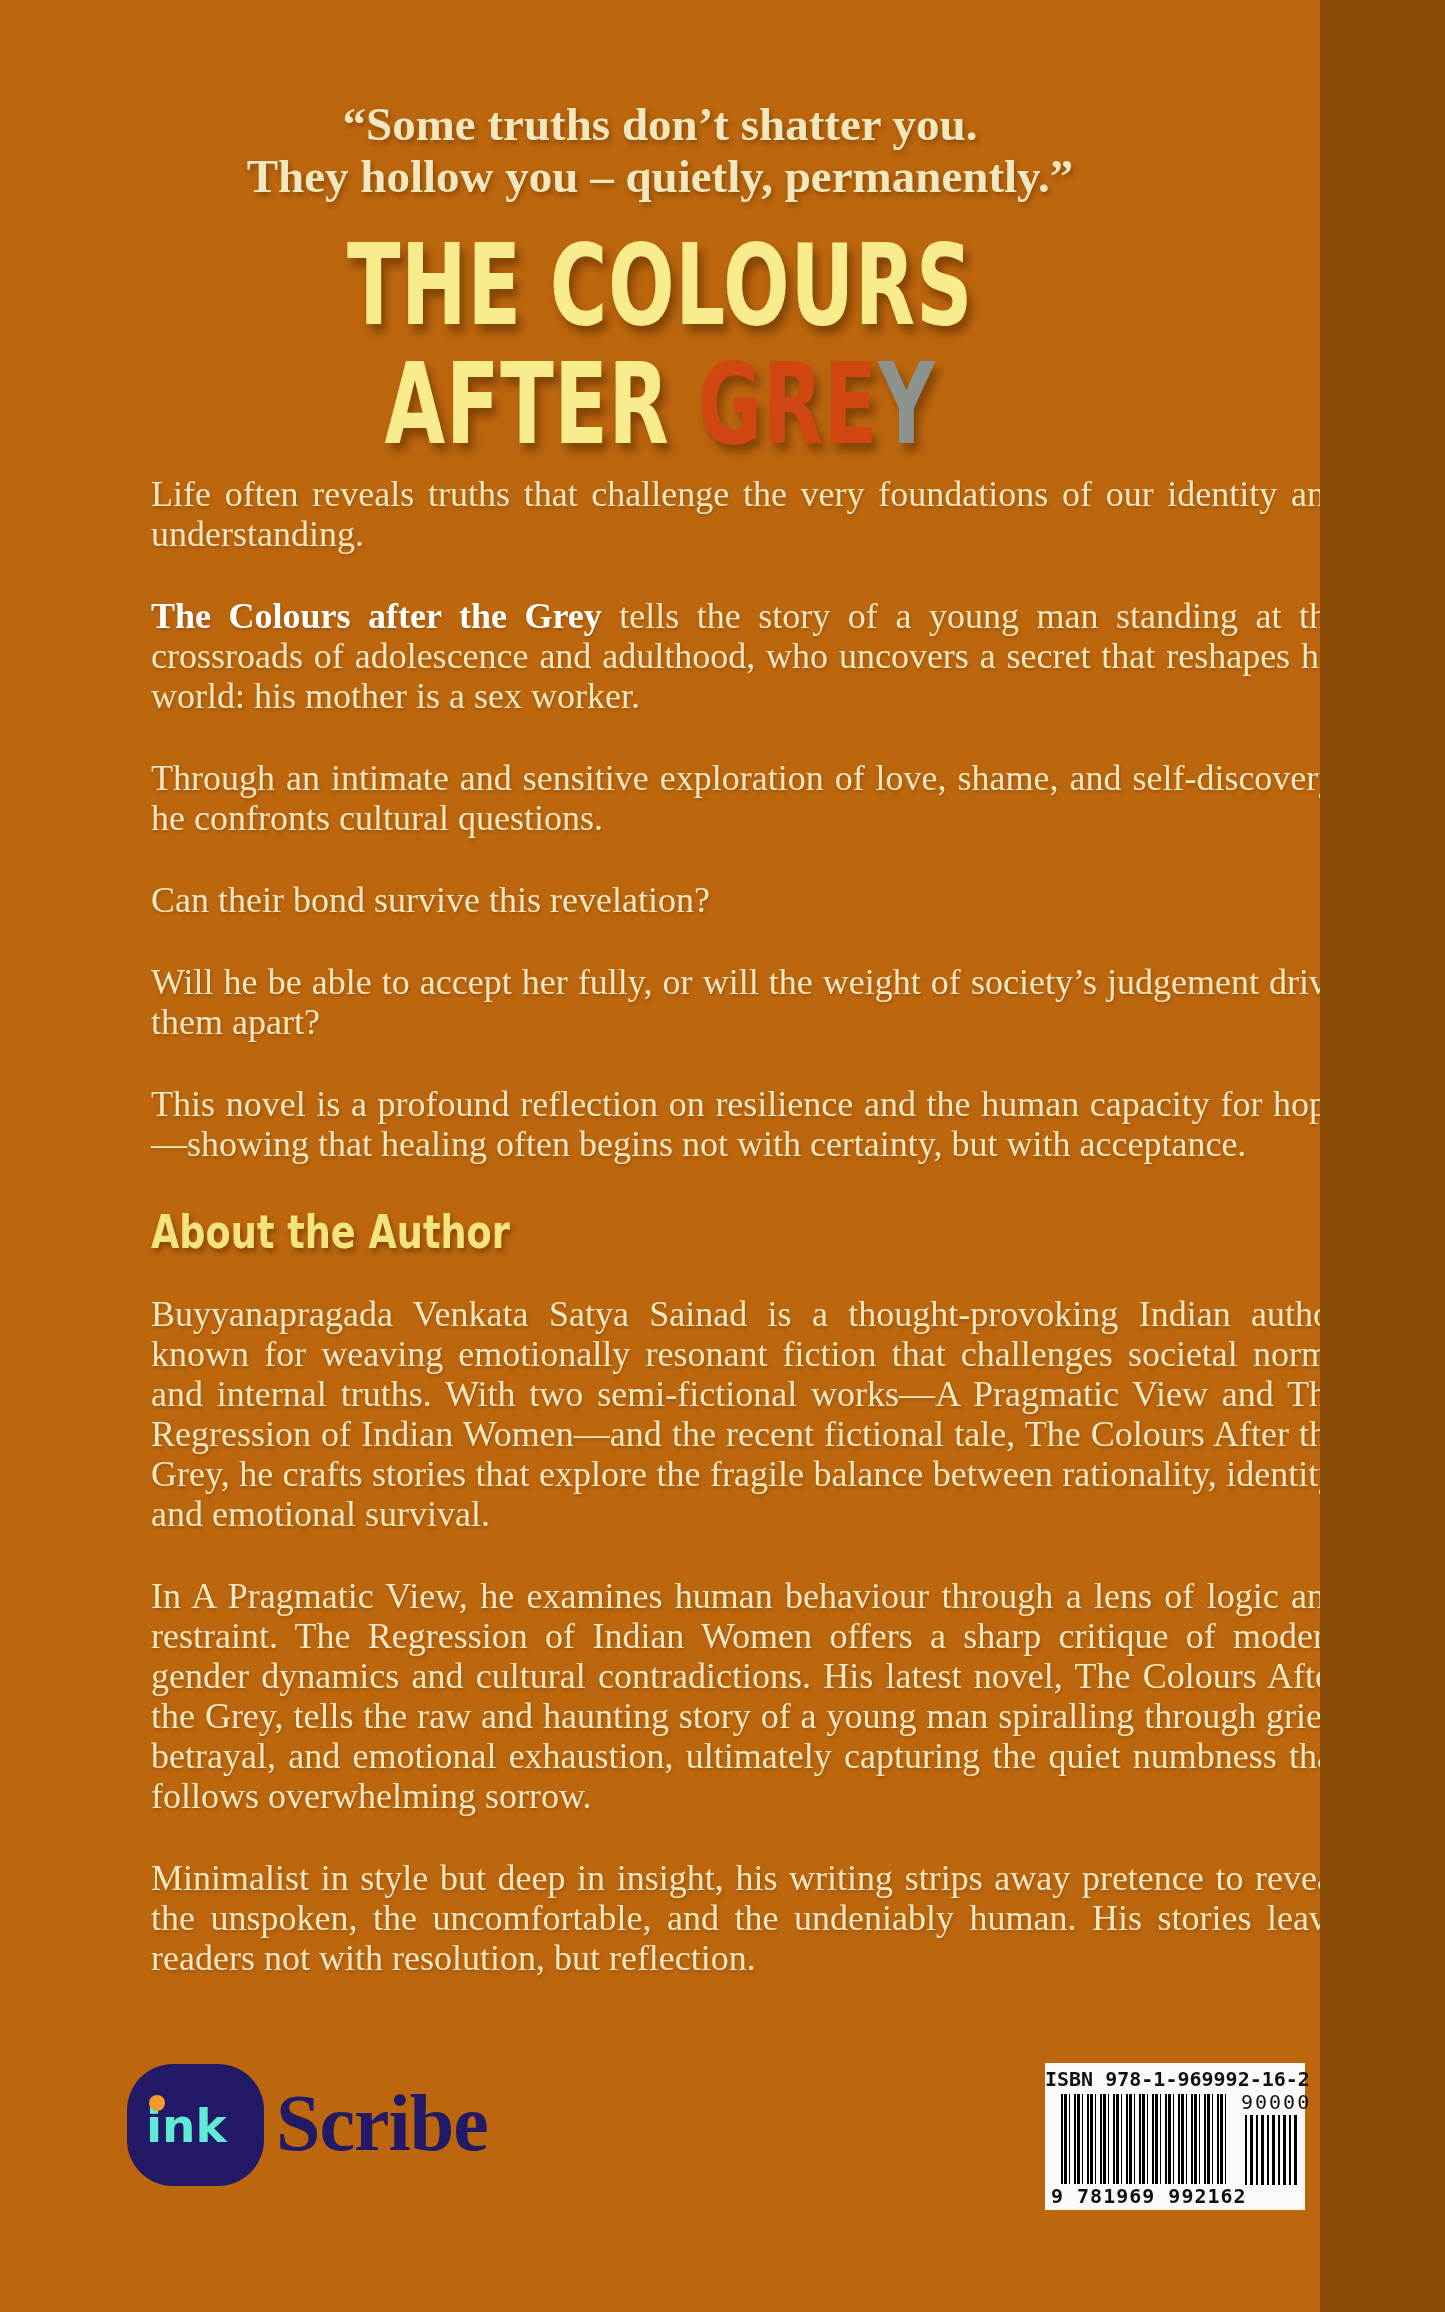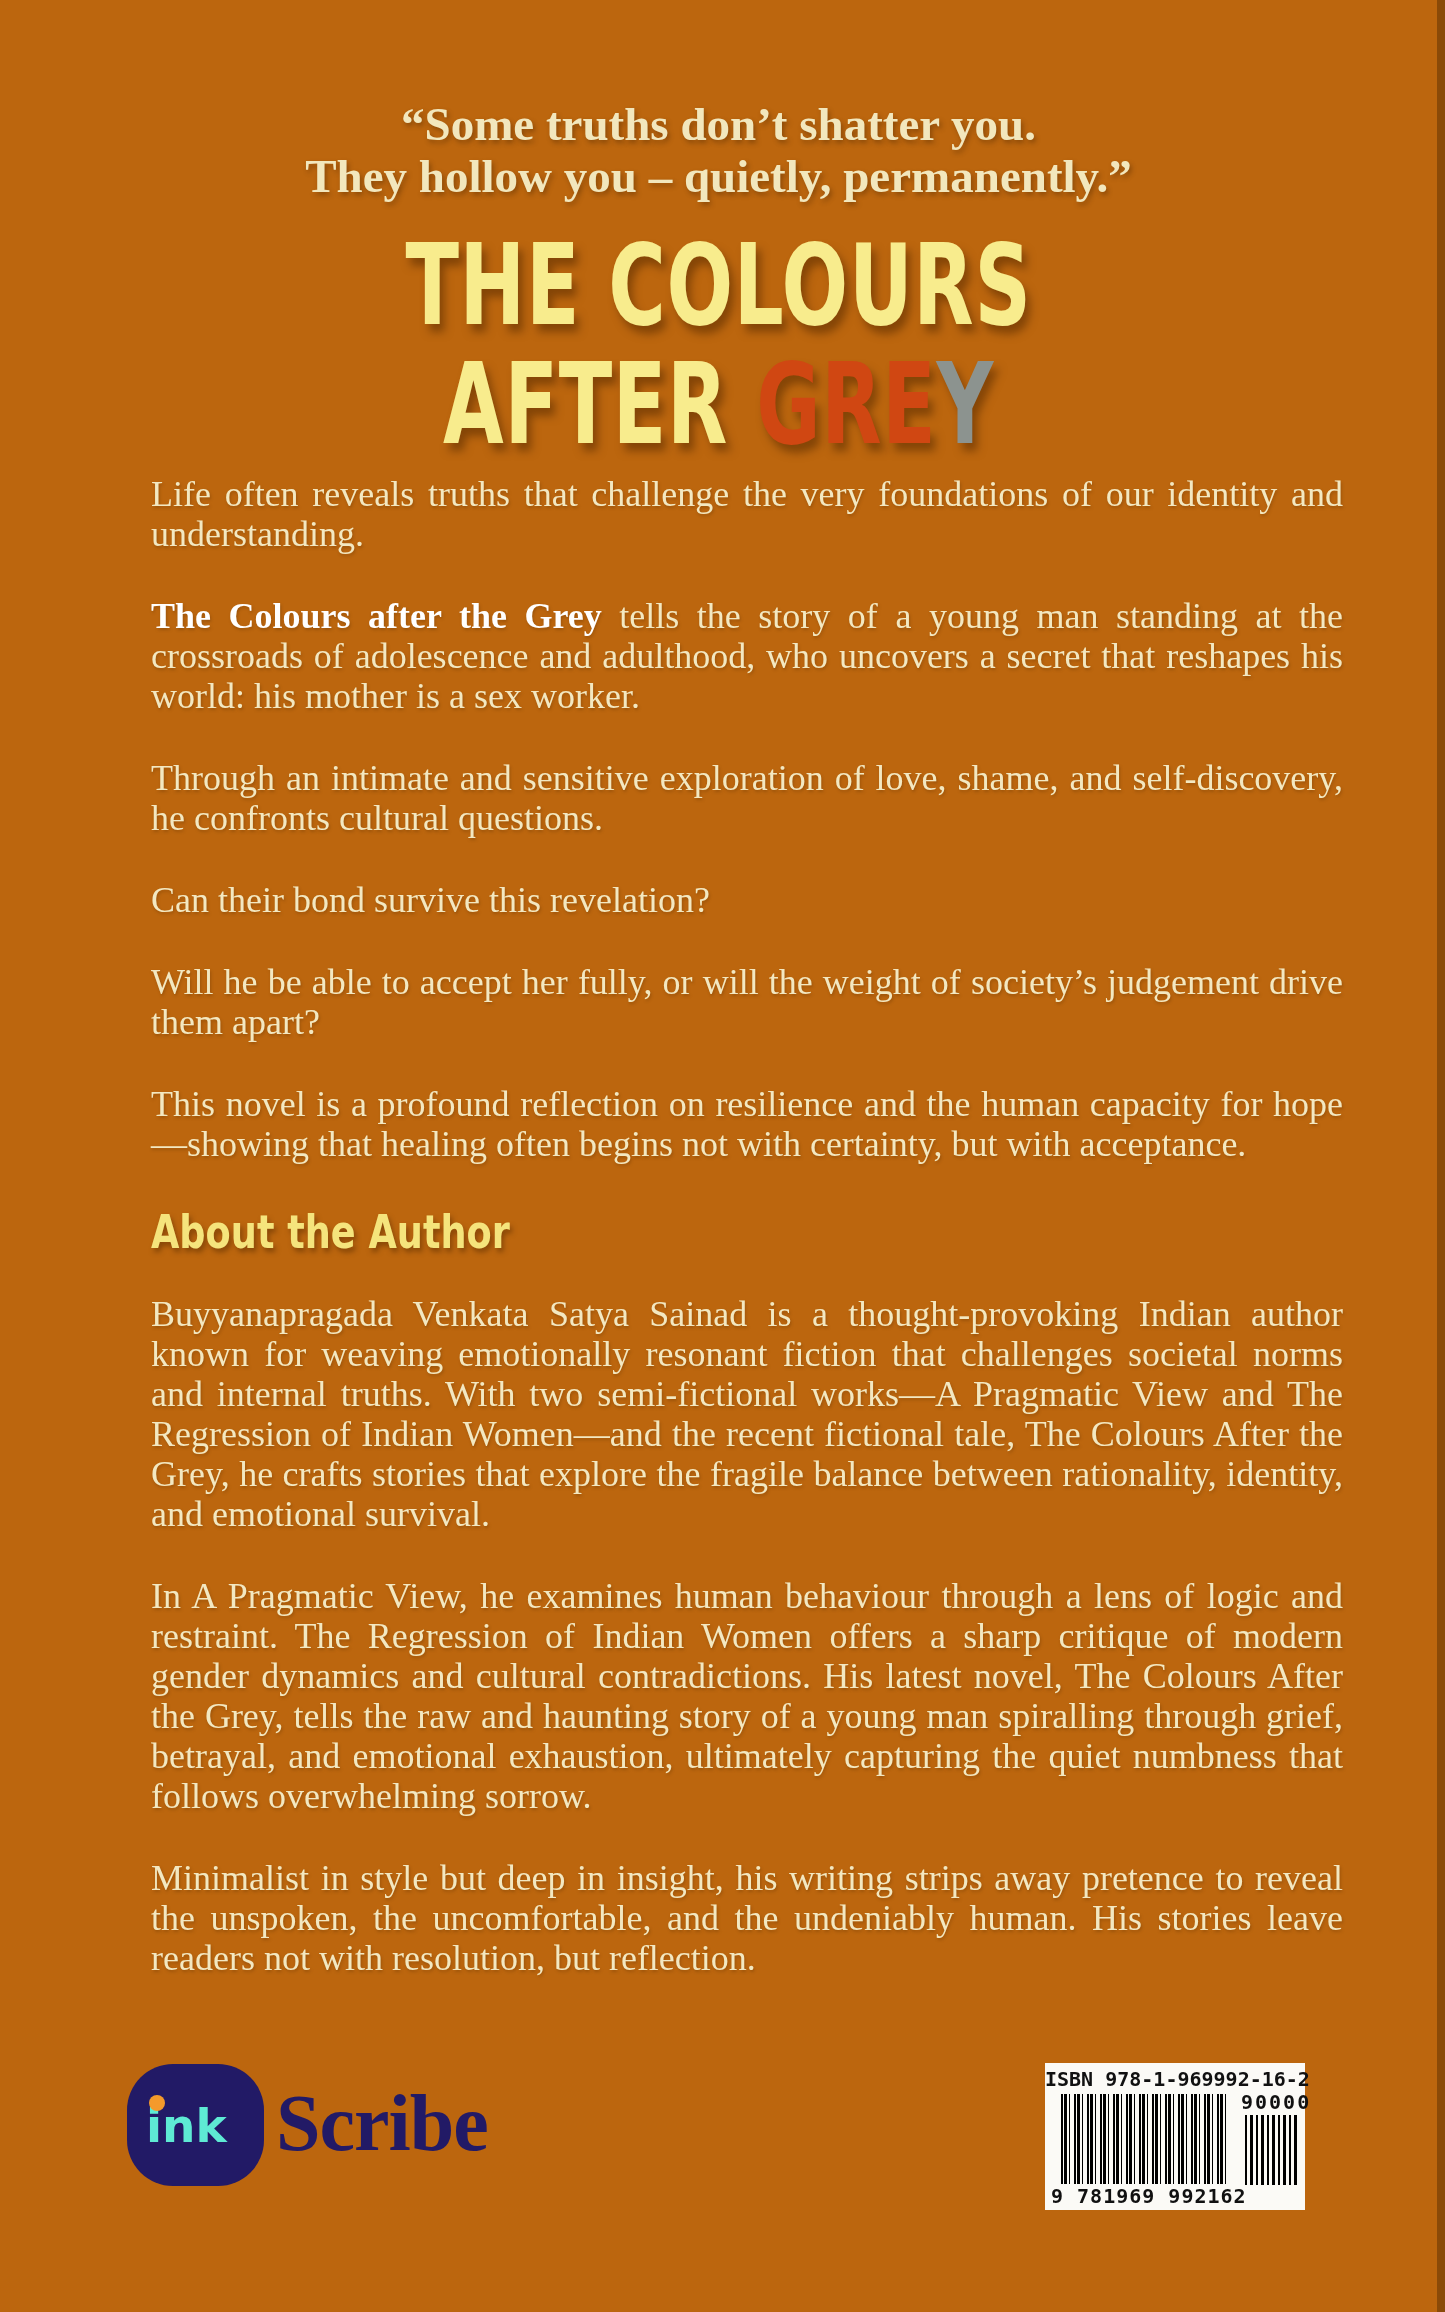--- a/index.html
+++ b/index.html
@@ -1,18 +1,18 @@
 <!DOCTYPE html>
 <html><head>
 <meta charset="utf-8">
 <style>
   html,body{margin:0;padding:0;background:#8a4a08;}
   .page{
     position:relative;
-    width:1437px;height:2312px;
+    width:1320px;height:2312px;
     background:#bc660e;
     overflow:hidden;
     font-family:"Liberation Serif", serif;
   }
   
   .quote{
     position:absolute;left:0;top:98px;width:100%;
     text-align:center;
     color:#f2e7bd;
     font-family:"Liberation Serif", serif;
@@ -110,21 +110,21 @@
       #000 8px 9px,#fbfaf6 9px 13px);
   }
   .bars-addon{
     position:absolute;left:200px;top:52px;width:54px;height:70px;
     background:repeating-linear-gradient(90deg,
       #000 0 2px,#fbfaf6 2px 5px,#000 5px 8px,#fbfaf6 8px 11px);
   }
   .addon-label{
     position:absolute;left:196px;top:27px;width:60px;
     text-align:center;
-    font-size:20px;font-weight:bold;letter-spacing:2px;
+    font-size:20px;font-weight:normal;letter-spacing:2px;
   }
   .isbn-digits{
     position:absolute;left:6px;top:121px;width:188px;
     text-align:center;
     font-size:20px;font-weight:bold;letter-spacing:1px;
     background:#fbfaf6;
     white-space:nowrap;
   }
 </style>
 </head>

